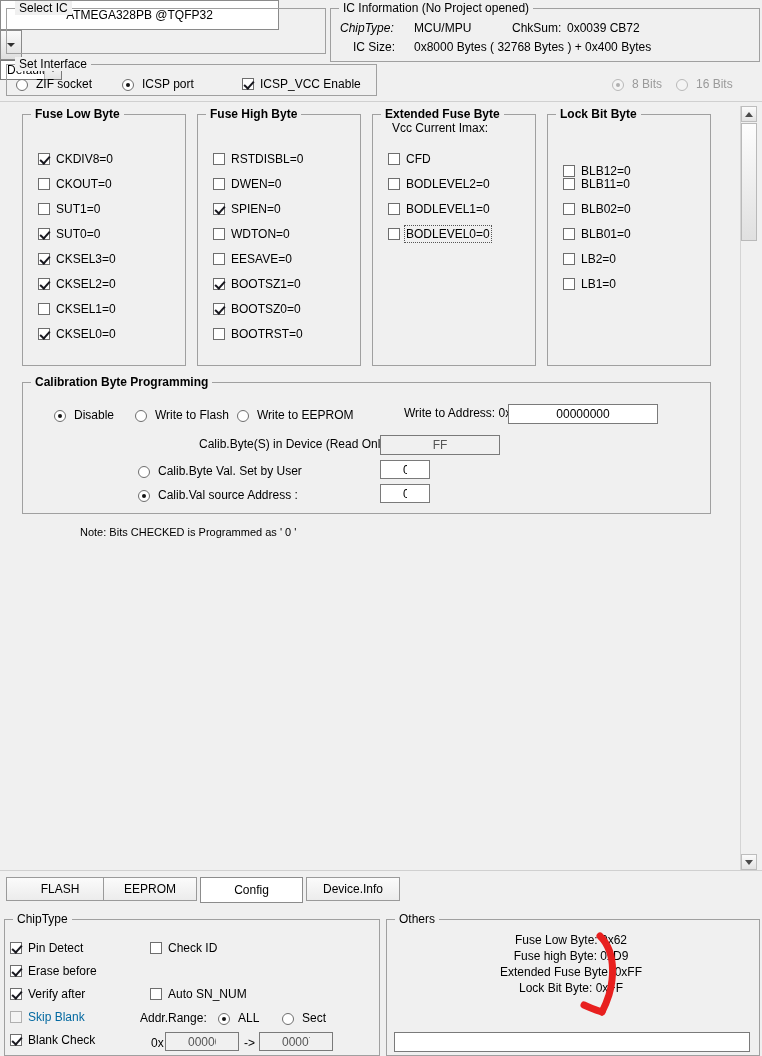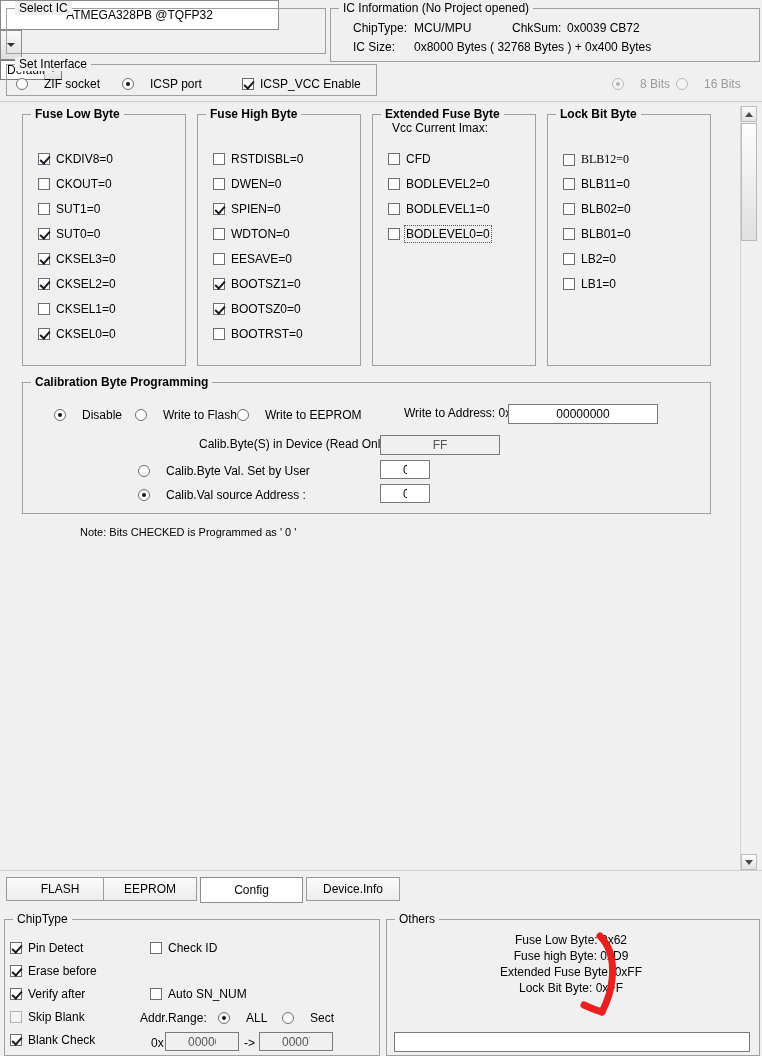--- a/index.html
+++ b/index.html
@@ -114,28 +114,28 @@
   }
   .cb.checked .box::after {
     content: "";
     position: absolute;
     left: 3px; top: 0px;
     width: 4px; height: 8px;
     border: solid #18181f;
     border-width: 0 2px 2px 0;
     transform: rotate(42deg);
   }
-  .cb.disabled { color: #000000; }
+  .cb.disabled { color: #0369a1; }
   .cb.disabled .box { border-color: #b0b0b0; background: #f4f4f4; }
 
   
   .rb {
     display: inline-flex;
-    align-items: center;
-    gap: 16px;
+    align-items: flex-end;
+    gap: 8px;
     font-size: 12px;
     white-space: nowrap;
   }
   .rb .circ {
     width: 12px; height: 12px;
     box-sizing: border-box;
     border: 1px solid #6e6e6e;
     border-radius: 50%;
     background: #fff;
     position: relative;
@@ -231,21 +231,21 @@
     <span>ICSP port</span>
   </div>
   <div class="cb abs checked" style="left:242px; top:77px;">
     <span class="box"></span>
     <span>ICSP_VCC Enable</span>
   </div>
 
   <div class="group" style="left:330px; top:8px; width:428px; height:52px;">
     <span class="legend">IC Information (No Project opened)</span>
   </div>
-  <div class="abs" style="left:340px; top:21px; width:80px; text-align:center;">ChipType:</div>
+  <div class="abs" style="left:340px; top:21px; width:80px; text-align:left;font-style:italic;">ChipType:</div>
   <div class="abs" style="left:414px; top:21px;">MCU/MPU</div>
   <div class="abs" style="left:512px; top:21px;">ChkSum:</div>
   <div class="abs" style="left:567px; top:21px;">0x0039 CB72</div>
   <div class="abs" style="left:353px; top:40px;">IC Size:</div>
   <div class="abs" style="left:414px; top:40px;text-align:right;">0x8000 Bytes ( 32768 Bytes ) + 0x400 Bytes</div>
 
   <div class="abs" style="left:392px; top:77px;margin-top:44px;">Vcc Current Imax:</div>
   <div class="combo" style="left:512px; top:71px; width:62px; height:20px;">
     <span class="cval">Default</span>
     <span class="arrowbox">
@@ -358,21 +358,21 @@
       <div class="cb" style="position: absolute; left: 0px; top: 75px;">
         <span class="box"></span>
         <span class="focusdash">BODLEVEL0=0</span>
       </div>
     </div>
 
   <div class="group bold" style="left:547px; top:114px; width:162px; height:250px;">
     <span class="legend">Lock Bit Byte</span>
   </div>
   <div class="abs fusecol" id="lock-bit-list" style="left: 563px; top: 152px; width: 140px; position: absolute; height: 150px;">
-      <div class="cb" style="position: absolute; left: 0px; top: 0px; font-family: Liberation Serif, serif;">
+      <div class="cb" style="position: absolute; left: 0px; top: 12px;">
         <span class="box"></span>
         <span>BLB12=0</span>
       </div>
       <div class="cb" style="position: absolute; left: 0px; top: 25px;">
         <span class="box"></span>
         <span>BLB11=0</span>
       </div>
       <div class="cb" style="position: absolute; left: 0px; top: 50px;">
         <span class="box"></span>
         <span>BLB02=0</span>

